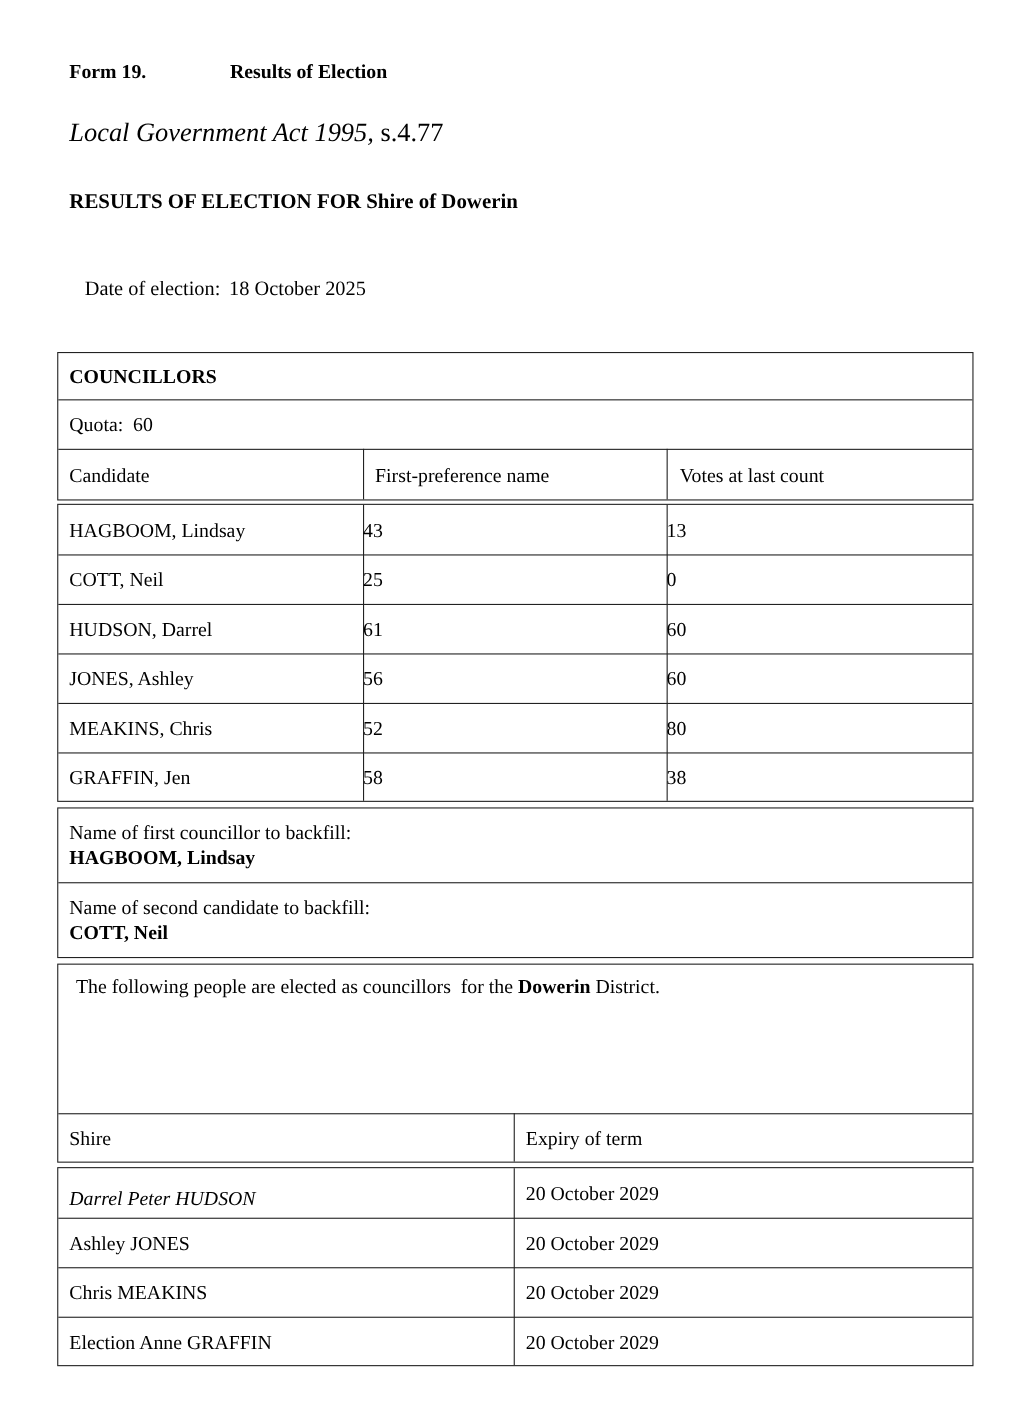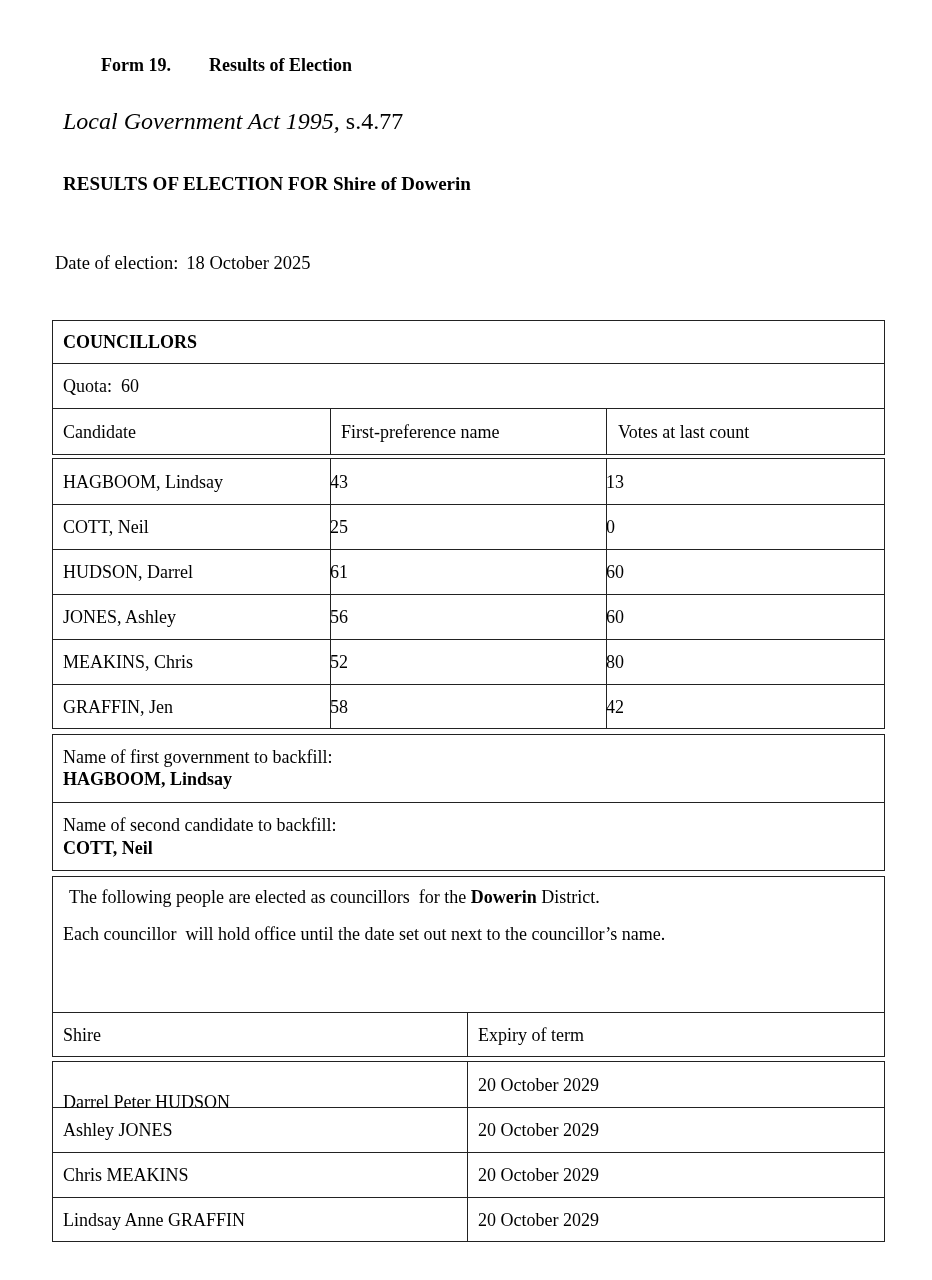--- a/index.html
+++ b/index.html
@@ -8,37 +8,37 @@
       background: #ffffff;
     }
     body {
       width: 932px;
       height: 1280px;
       position: relative;
       font-family: "Liberation Serif", "DejaVu Serif", serif;
       color: #000;
       overflow: hidden;
     }
-    .abs { position: absolute; text-align: center; }
+    .abs { position: absolute; }
     .form-line {
       left: 63px; top: 55px;
       font-size: 18px; font-weight: bold;
     }
     .form-line .form-no { display: inline-block; width: 146px; }
     .act-line {
       left: 63px; top: 108px;
       font-size: 24px;
     }
     .act-line .act-name { font-style: italic; }
     .results-title {
       left: 63px; top: 173px;
       font-size: 19px; font-weight: bold;
     }
     .date-line {
-      left: 55px; top: 253px;
+      left: 77px; top: 253px;
       font-size: 18.5px;
     }
     .date-line .gap { display: inline-block; width: 8px; }
 
     .box {
       position: absolute;
       left: 52px;
       width: 833px;
       box-sizing: border-box;
       border: 1.3px solid #222;
@@ -120,58 +120,57 @@
     <div class="cell center" style="left:553px; width:180px; top:148px;">60</div>
   </div>
   <div>
     <div class="cell" style="left:10px; top:193px;">MEAKINS, Chris</div>
     <div class="cell center" style="left:277px; width:276px; top:193px;">52</div>
     <div class="cell center" style="left:553px; width:180px; top:193px;">80</div>
   </div>
   <div>
     <div class="cell" style="left:10px; top:238px;">GRAFFIN, Jen</div>
     <div class="cell center" style="left:277px; width:276px; top:238px;">58</div>
-    <div class="cell center" style="left:553px; width:180px; top:238px;">42</div>
+    <div class="cell center" style="left:553px; width:180px; top:238px;">38</div>
   </div>
 </div>
 
 <div class="box" style="top:734px; height:137px; border-width:1.6px;">
-  <div class="cell" style="left:10px; top:12px;">Name of first government to backfill:</div>
+  <div class="cell" style="left:10px; top:12px;">Name of first councillor to backfill:</div>
   <div class="cell bold" style="left:10px; top:34px;">HAGBOOM, Lindsay</div>
   <div class="hline" style="top:67px;"></div>
   <div class="cell" style="left:10px; top:80px;">Name of second candidate to backfill:</div>
   <div class="cell bold" style="left:10px; top:103px;">COTT, Neil</div>
 </div>
 
 <div class="box" style="top:876px; height:181px;">
   <div class="cell" style="left:16px; top:10px;">
     <span style="white-space:pre;">The following people are elected as councillors  for the </span><span class="bold">Dowerin</span><span> District.</span>
   </div>
-  <div class="cell" style="left:10px; top:47px; width:810px; white-space:pre;">Each councillor  will hold office until the date set out next to the councillor’s name.</div>
   <div class="hline" style="top:135px;"></div>
   <div class="vline" style="left:414px; top:135px;"></div>
   <div class="cell" style="left:10px; top:148px;">Shire</div>
   <div class="cell" style="left:425px; top:148px;">Expiry of term</div>
 </div>
 
 <div class="box" style="top:1061px; height:181px;">
   <div class="vline" style="left:414px;"></div>
   <div class="hline" style="top:45px;"></div>
   <div class="hline" style="top:90px;"></div>
   <div class="hline" style="top:135px;"></div>
 
   <div>
-    <div class="cell" style="left:10px; top:30px;">Darrel Peter HUDSON</div>
+    <div class="cell" style="left:10px; top:17px;font-style:italic;">Darrel Peter HUDSON</div>
     <div class="cell" style="left:425px; top:13px;">20 October 2029</div>
   </div>
   <div>
     <div class="cell" style="left:10px; top:58px;">Ashley JONES</div>
     <div class="cell" style="left:425px; top:58px;">20 October 2029</div>
   </div>
   <div>
     <div class="cell" style="left:10px; top:103px;">Chris MEAKINS</div>
     <div class="cell" style="left:425px; top:103px;">20 October 2029</div>
   </div>
   <div>
-    <div class="cell" style="left:10px; top:148px;">Lindsay Anne GRAFFIN</div>
+    <div class="cell" style="left:10px; top:148px;">Election Anne GRAFFIN</div>
     <div class="cell" style="left:425px; top:148px;">20 October 2029</div>
   </div>
 </div>
 
 </body></html>

